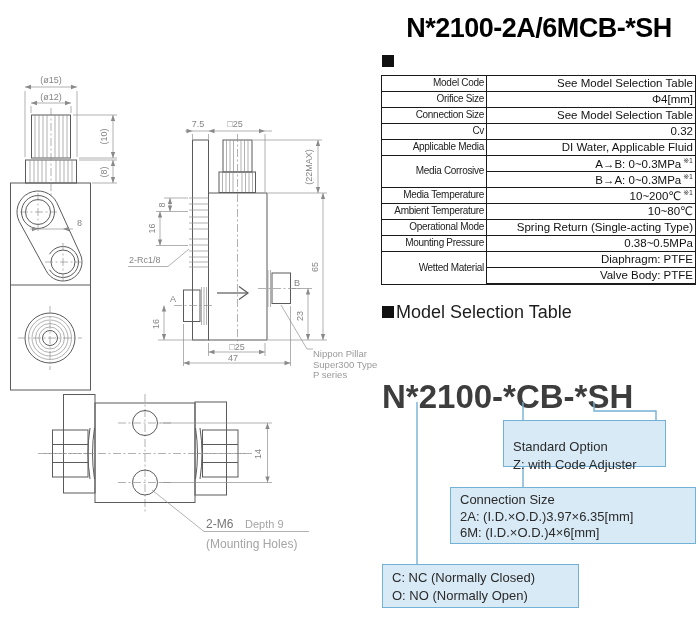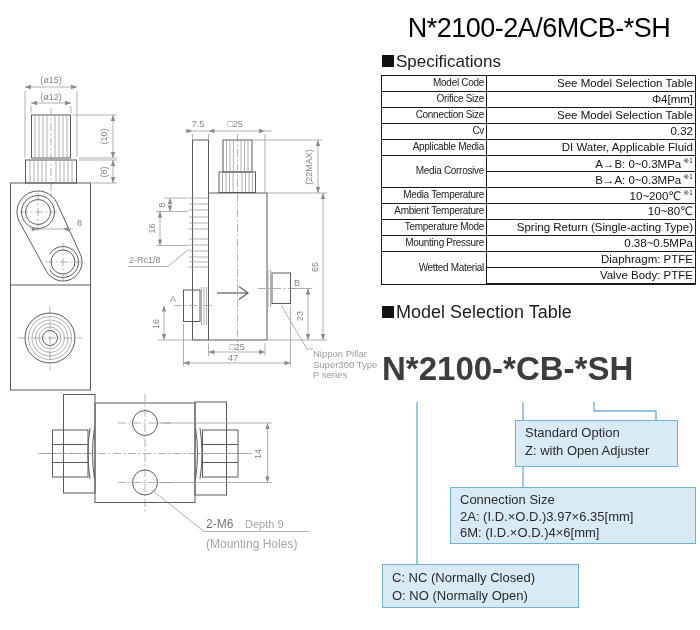--- a/index.html
+++ b/index.html
@@ -1,41 +1,41 @@
 <!DOCTYPE html>
 <html><head>
 <meta charset="utf-8">
 <style>
   html,body{margin:0;padding:0;background:#fff;}
   #page{position:relative;width:700px;height:630px;background:#ffffff;overflow:hidden;
         font-family:"Liberation Sans","DejaVu Sans",sans-serif;color:#111;}
   
   #title{position:absolute;left:380px;top:13px;width:318px;text-align:center;
-         font-size:27px;font-weight:normal;letter-spacing:-0.5px;color:#000;white-space:nowrap;}
+         font-size:27px;font-weight:bold;letter-spacing:-0.5px;color:#000;white-space:nowrap;}
   .section-head{position:absolute;left:382px;font-size:17px;color:#1c1c1c;white-space:nowrap;}
   .section-head .sq{display:inline-block;width:12px;height:12px;background:#111;margin-right:2px;}
   #spec-head{top:52px;}
   #model-head{top:302px;font-size:18px;}
   
   #spec-table{position:absolute;left:381px;top:75px;width:315px;border-collapse:collapse;
               table-layout:fixed;}
   #spec-table td{border:1px solid #1a1a1a;height:15px;padding:0 2px;text-align:right;
                  vertical-align:middle;line-height:1.05;overflow:hidden;white-space:nowrap;}
   #spec-table tr:last-child td{border-bottom:2px solid #1a1a1a;}
   #spec-table .lbl{width:100px;font-size:10px;letter-spacing:-0.3px;color:#222;}
   #spec-table .val{font-size:11.5px;color:#111;}
   #spec-table sup{font-size:7px;margin-left:2px;color:#333;}
   
-  #model-code{position:absolute;left:382px;top:350px;font-size:33px;font-weight:bold;
+  #model-code{position:absolute;left:382px;top:378px;font-size:33px;font-weight:bold;
               color:#3d3d3d;white-space:nowrap;letter-spacing:0;}
   #leaders{position:absolute;left:0;top:0;pointer-events:none;}
   .callout{position:absolute;background:#d8eaf6;border:1px solid #74b1d6;color:#2a2a2a;
            padding:4px 9px 3px 9px;box-sizing:border-box;}
   .callout div{white-space:nowrap;}
-  #box-standard{left:515px;top:420px;width:163px;height:47px;font-size:13px;line-height:18px;padding-top:3px;}
+  #box-standard{left:503px;top:420px;width:163px;height:47px;font-size:13px;line-height:18px;padding-top:17px;}
   #box-connection{left:450px;top:487px;width:246px;height:57px;font-size:13px;line-height:16.5px;}
   #box-valvetype{left:382px;top:564px;width:197px;height:44px;font-size:13px;line-height:17.5px;}
   
   #drawings{position:absolute;left:0;top:0;}
   .outl{stroke:#5b5b5b;stroke-width:1;fill:none;}
   .thin{stroke:#8f8f8f;stroke-width:0.7;fill:none;}
   .cline{stroke:#8f8f8f;stroke-width:0.7;fill:none;stroke-dasharray:8 2.5 2 2.5;}
   .arr{fill:#8a8a8a;stroke:none;}
   .dimtxt{fill:#858585;font-size:9px;font-family:"Liberation Sans","DejaVu Sans",sans-serif;}
   .notetxt{fill:#9a9a9a;font-size:9.5px;font-family:"Liberation Sans","DejaVu Sans",sans-serif;}
@@ -300,21 +300,21 @@
       <line class="thin" x1="204" y1="531.5" x2="309" y2="531.5"></line>
       <text x="206" y="528" font-size="12" fill="#777" font-family="Liberation Sans, DejaVu Sans, sans-serif">2-M6</text>
       <text x="245" y="528" font-size="11" fill="#a5a5a5" font-family="Liberation Sans, DejaVu Sans, sans-serif">Depth 9</text>
       <text x="206" y="548" font-size="12" fill="#a5a5a5" font-family="Liberation Sans, DejaVu Sans, sans-serif">(Mounting Holes)</text>
     </g>
   </svg>
 
   <div id="title">N*2100-2A/6MCB-*SH</div>
 
   <div id="spec-head" class="section-head">
-    <span class="sq"></span><span>Specifications</span>
+    <span class="sq"></span>
   </div>
 
   <table id="spec-table">
     <tbody>
       <tr>
         <td class="lbl">Model Code</td>
         <td class="val">See Model Selection Table</td>
       </tr>
       <tr>
         <td class="lbl">Orifice Size</td>
@@ -341,21 +341,21 @@
       </tr>
       <tr>
         <td class="lbl">Media Temperature</td>
         <td class="val"><span>10~200℃</span><sup>※1</sup></td>
       </tr>
       <tr>
         <td class="lbl">Ambient Temperature</td>
         <td class="val">10~80℃</td>
       </tr>
       <tr>
-        <td class="lbl">Temperature Mode</td>
+        <td class="lbl">Operational Mode</td>
         <td class="val">Spring Return (Single-acting Type)</td>
       </tr>
       <tr>
         <td class="lbl">Mounting Pressure</td>
         <td class="val">0.38~0.5MPa</td>
       </tr>
       <tr>
         <td class="lbl" rowspan="2">Wetted Material</td>
         <td class="val">Diaphragm: PTFE</td>
       </tr>
@@ -374,21 +374,21 @@
   <svg id="leaders" width="700" height="630" viewBox="0 0 700 630">
     <g stroke="#74b1d6" stroke-width="1.4" fill="none">
       <path d="M417,402 V565"></path>
       <path d="M523,402 V487"></path>
       <path d="M594,402 V411 H656 V420"></path>
     </g>
   </svg>
 
   <div id="box-standard" class="callout">
     <div>Standard Option</div>
-    <div>Z: with Open Adjuster</div>
+    <div>Z: with Code Adjuster</div>
   </div>
   <div id="box-connection" class="callout">
     <div>Connection Size</div>
     <div>2A: (I.D.×O.D.)3.97×6.35[mm]</div>
     <div>6M: (I.D.×O.D.)4×6[mm]</div>
   </div>
   <div id="box-valvetype" class="callout">
     <div>C: NC (Normally Closed)</div>
     <div>O: NO (Normally Open)</div>
   </div>

